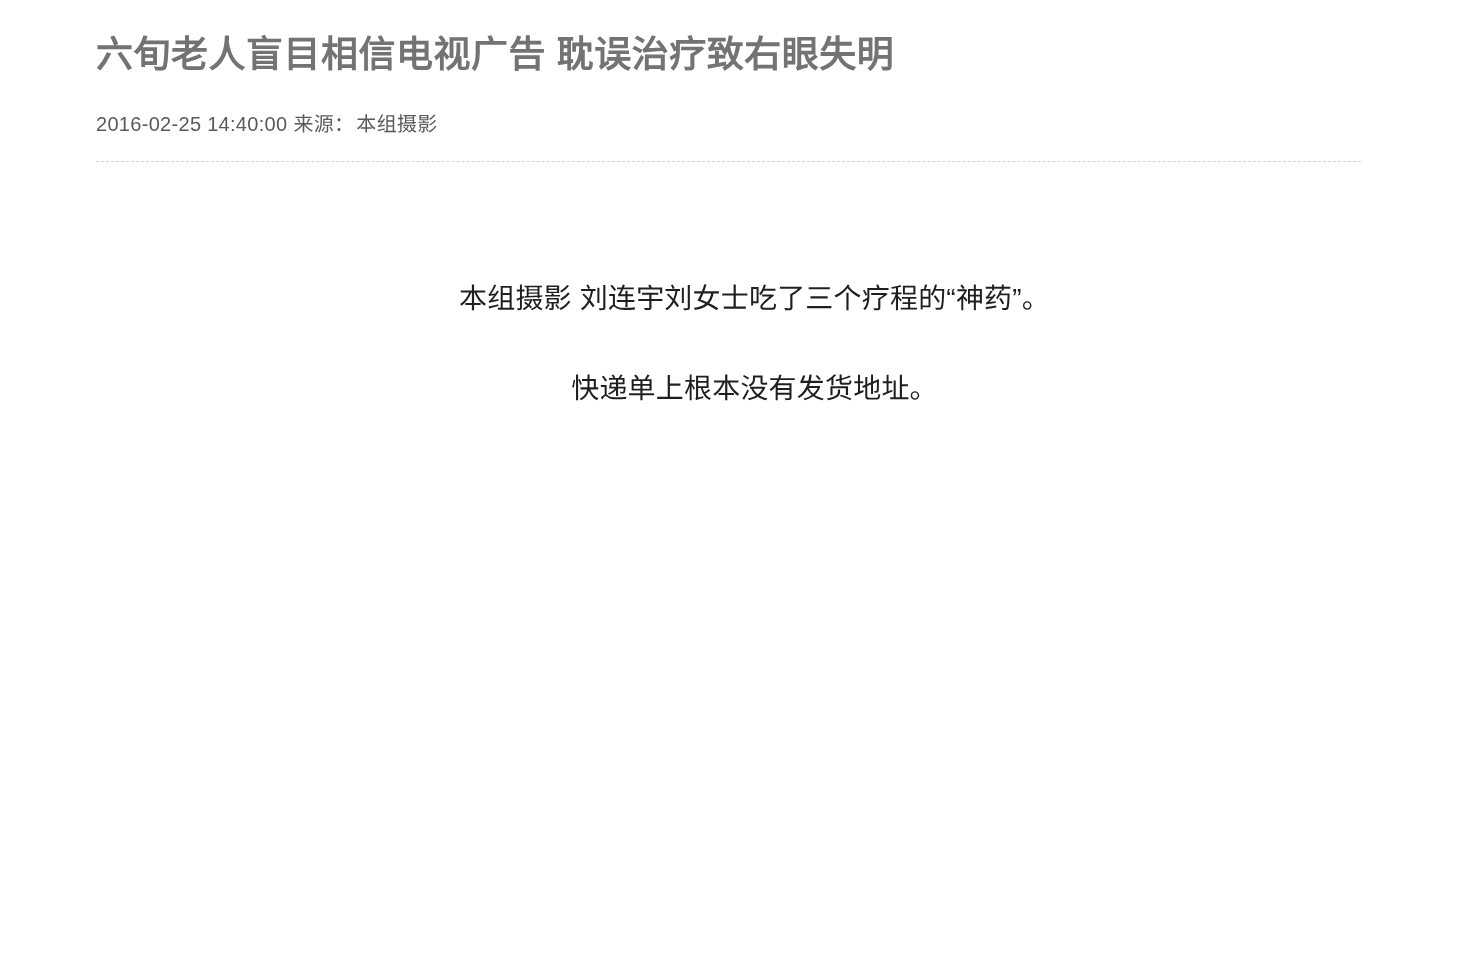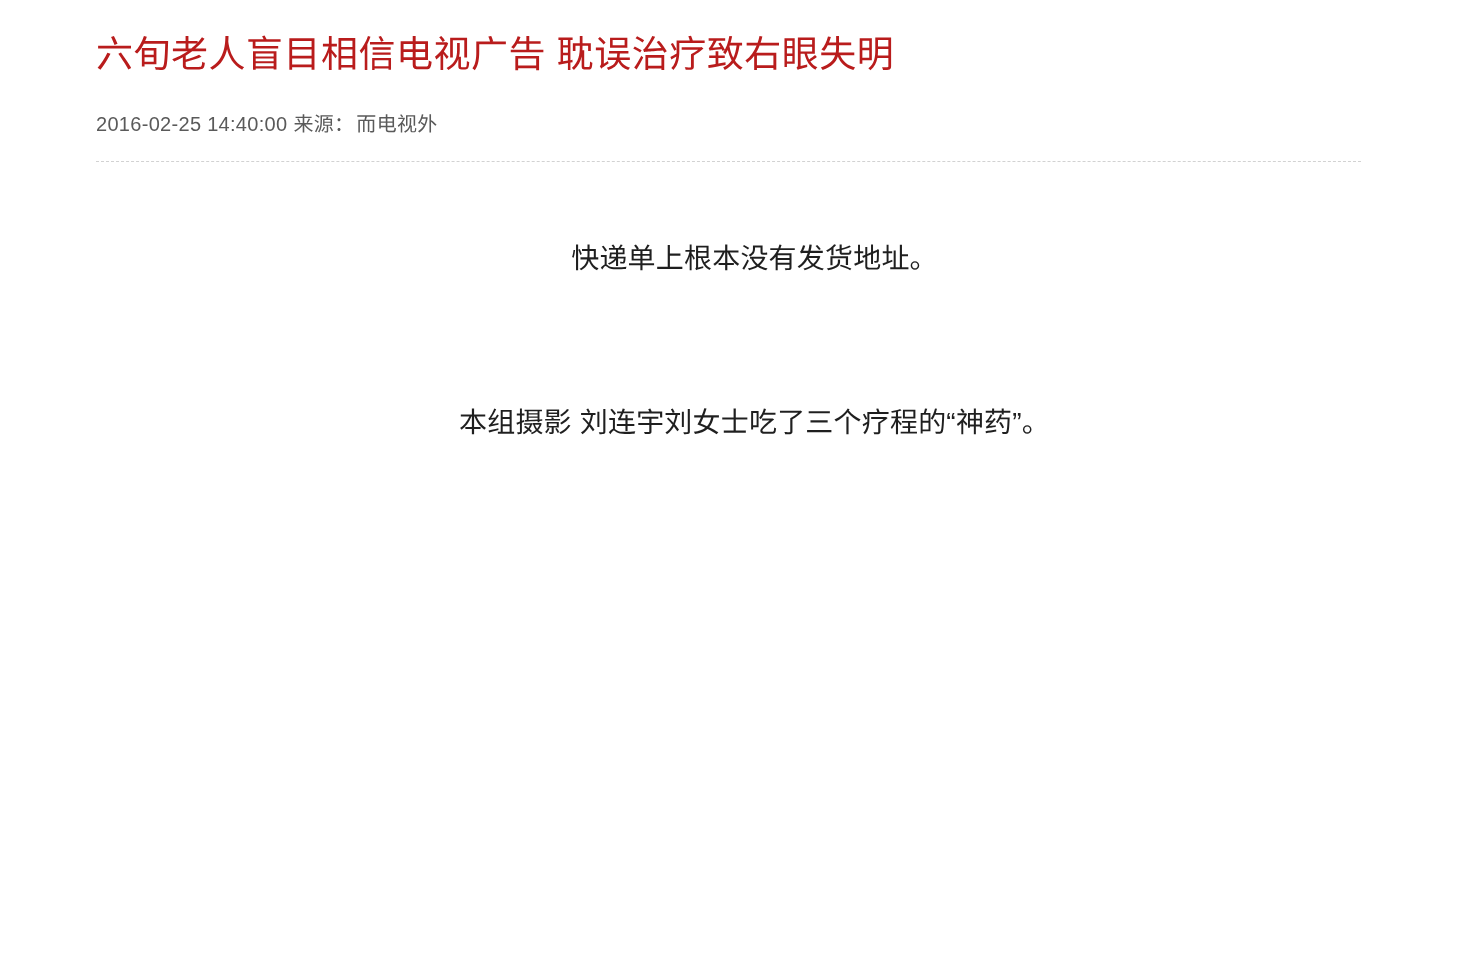--- a/index.html
+++ b/index.html
@@ -25,22 +25,22 @@
   .article {
     margin: 0 auto;
     padding-left: 96px;
     padding-right: 52px;
     padding-top: 28px;
     box-sizing: border-box;
   }
   .article-title {
     font-size: 37px;
     line-height: 1.45;
-    font-weight: 400;
-    color: #b91c1c;
+    font-weight: 700;
+    color: #737373;
     margin: 0 0 4px 0;
     letter-spacing: 0.5px;
   }
   .article-meta {
     margin-top: 26px;
     font-size: 20px;
     color: #5a5a5a;
     letter-spacing: 0.3px;
   }
   .article-meta .meta-date {
@@ -87,27 +87,27 @@
 </style>
 </head>
 <body>
 
 <div class="page">
   <article class="article">
 
     <h1 class="article-title">六旬老人盲目相信电视广告 耽误治疗致右眼失明</h1>
 
     <div class="article-meta">
-      <span class="meta-date">2016-02-25 14:40:00</span><span class="meta-source-label">来源：</span><span class="meta-source-name">而电视外</span>
+      <span class="meta-date">2016-02-25 14:40:00</span><span class="meta-source-label">来源：</span><span class="meta-source-name">本组摄影</span>
     </div>
 
     <hr class="divider">
 
     <div class="article-body">
 
+      <p class="para para-caption para-caption-2">本组摄影 刘连宇刘女士吃了三个疗程的“神药”。</p>
+
       <p class="para para-caption">快递单上根本没有发货地址。</p>
-
-      <p class="para para-caption para-caption-2">本组摄影 刘连宇刘女士吃了三个疗程的“神药”。</p>
 
 
     </div>
   </article>
 </div>
 
 </body></html>

